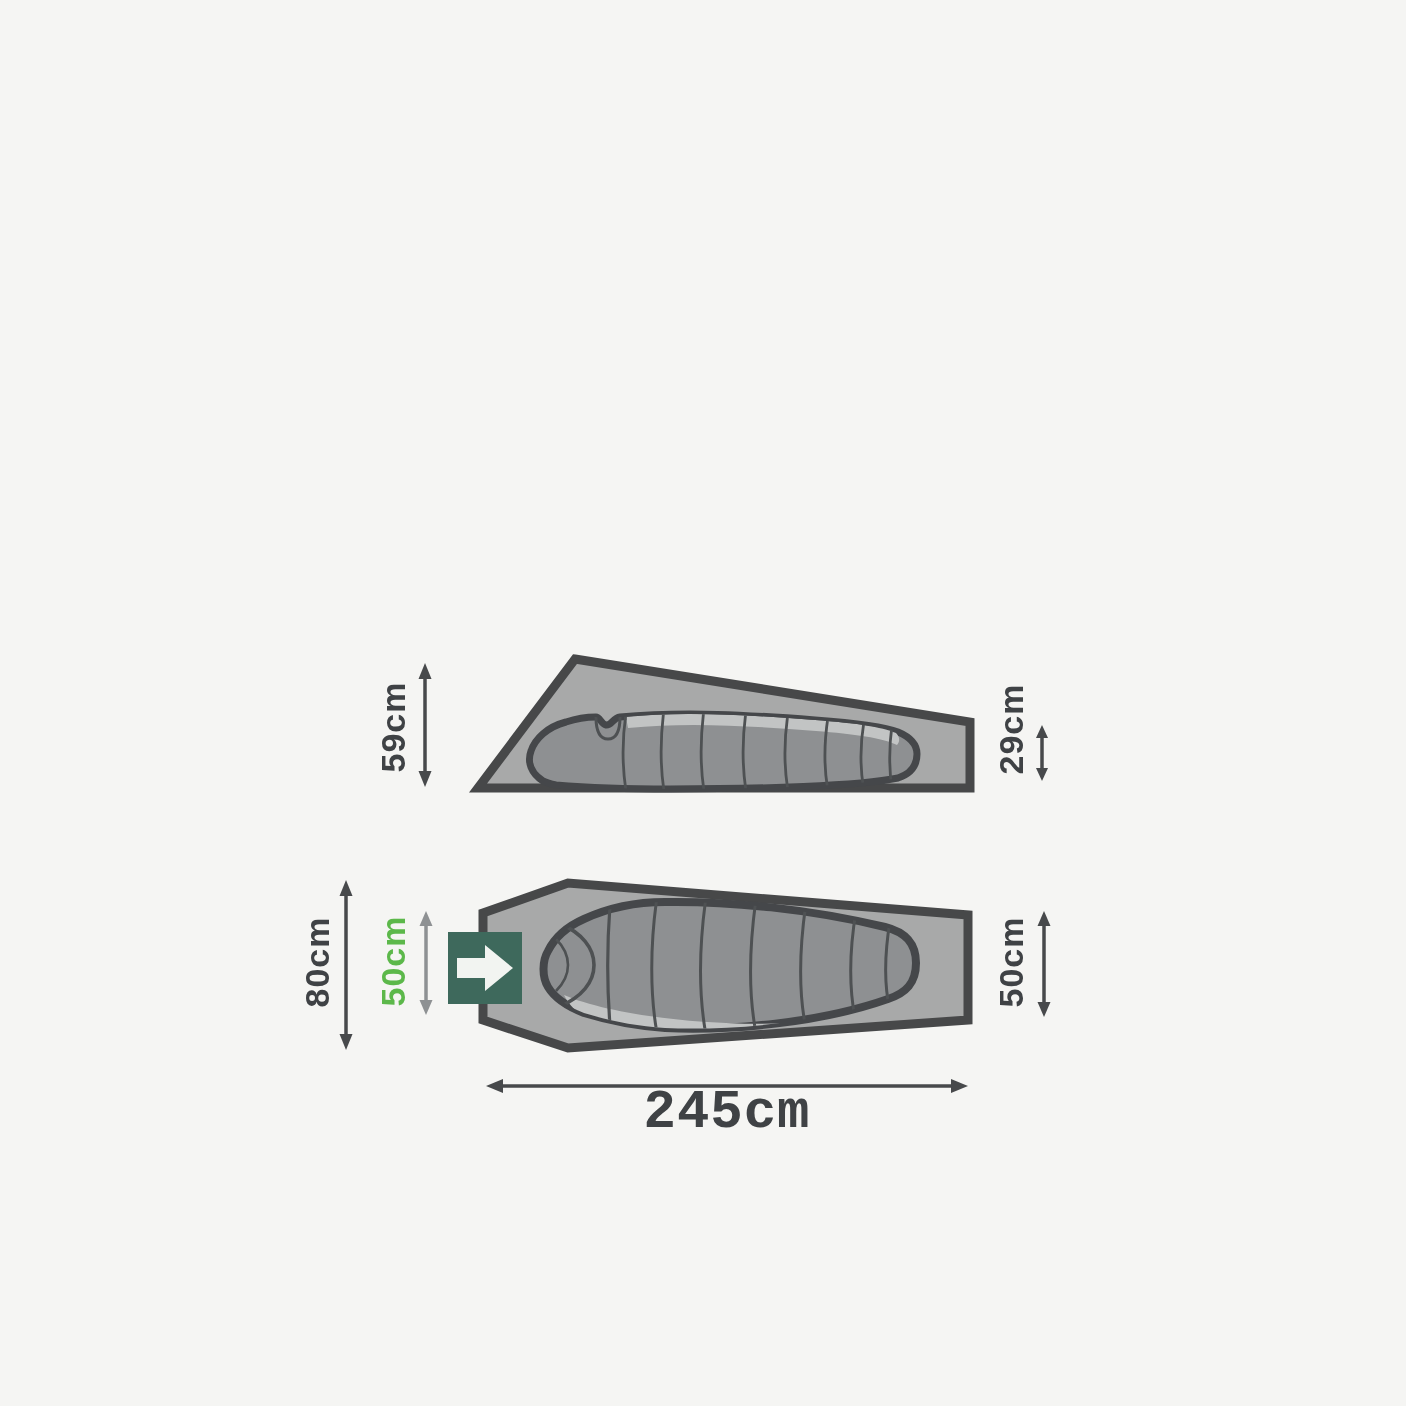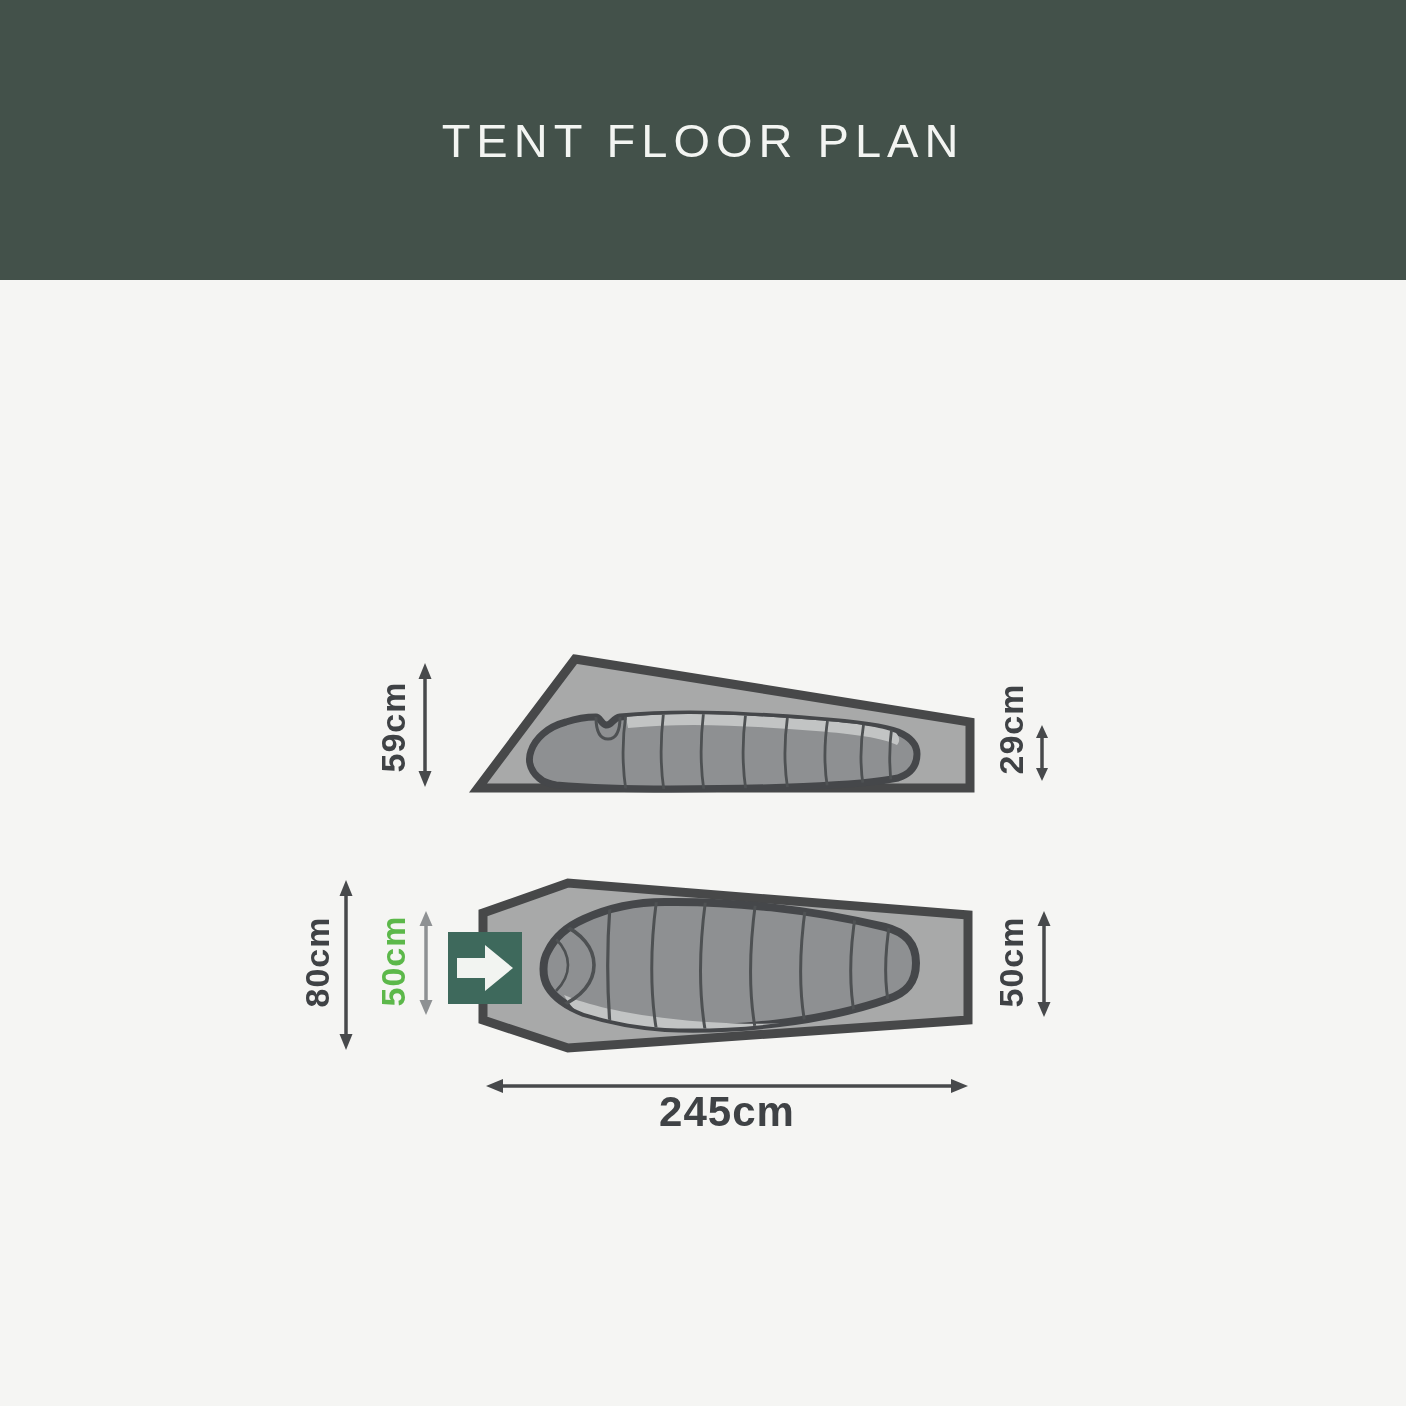--- a/index.html
+++ b/index.html
@@ -3,34 +3,31 @@
 <meta charset="utf-8">
 <style>
   html,body{margin:0;padding:0;}
   body{font-family:"Liberation Sans","DejaVu Sans",sans-serif;}
   .canvas{position:relative;width:1406px;height:1406px;overflow:hidden;}
   .band{position:absolute;left:0;top:0;width:1406px;height:280px;
         display:flex;align-items:center;justify-content:center;}
   .page-title{font-size:47px;font-weight:300;letter-spacing:6px;margin:0;}
   .vlabel{position:absolute;white-space:nowrap;font-size:34px;font-weight:600;
           letter-spacing:1px;transform:translate(-50%,-50%) rotate(-90deg);}
-  .hlabel{position:absolute;white-space:nowrap;font-size:42px;font-weight:600;
-          letter-spacing:1px;transform:translate(-50%,-50%);}
+  .hlabel{position:absolute;white-space:nowrap;font-size:54px;font-weight:600;
+          letter-spacing:1px;transform:translate(-50%,-50%);font-family:Liberation Mono, monospace;}
   .abs{position:absolute;}
   .door{position:absolute;display:flex;align-items:center;justify-content:center;}
   svg{display:block;overflow:visible;}
 </style>
 </head>
 <body>
 
 <div class="canvas" style="background-color: rgb(245, 245, 243);">
 
-  <header class="band" style="background-color: rgb(67, 81, 74);">
-    <h1 class="page-title" style="color: rgb(243, 245, 242);">TENT FLOOR PLAN</h1>
-  </header>
 
   <div class="vlabel" style="left: 393px; top: 727px; color: rgb(63, 66, 69);">59cm</div>
   <svg class="abs" style="left:413px;top:663px" width="24" height="124" viewBox="0 0 24 124">
     <line x1="12" y1="9" x2="12" y2="115" stroke-width="3.5" stroke="#47494B"></line>
     <polygon points="12,0 5.5,16 18.5,16" fill="#47494B"></polygon>
     <polygon points="12,124 5.5,108 18.5,108" fill="#47494B"></polygon>
   </svg>
 
   <svg class="abs" style="left:430px;top:645px" width="560" height="160" viewBox="0 0 560 160">
     <defs>

